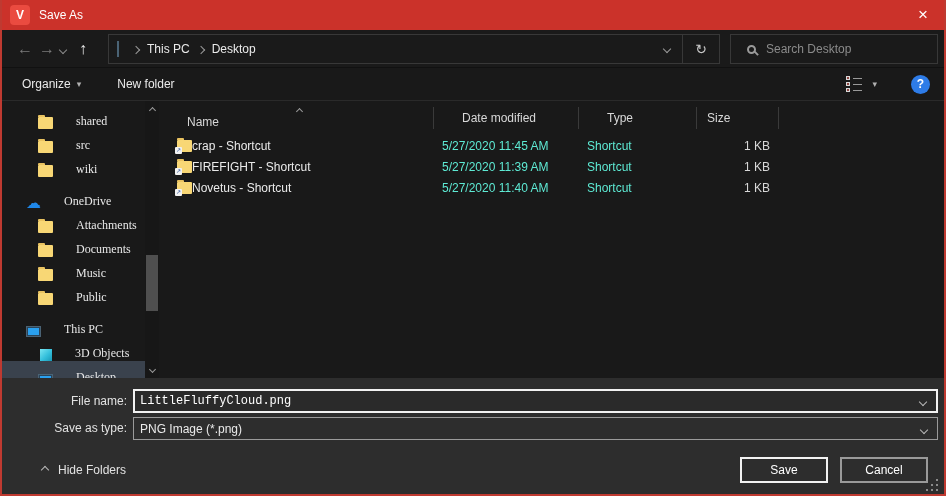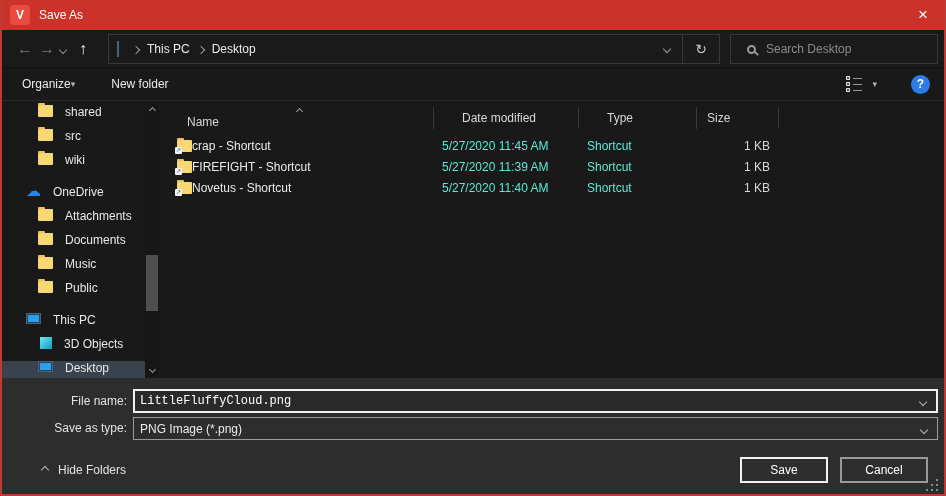--- a/index.html
+++ b/index.html
@@ -44,35 +44,35 @@
   .mag { position:relative; width:9px; height:9px; border:2px solid #9a9a9a; border-radius:50%; margin:0 10px 0 16px; }
   .mag::after { content:""; position:absolute; width:6px; height:2px; background:#9a9a9a;
                 transform:rotate(45deg); right:-5px; bottom:-2px; }
   .searchbox input { flex:1; background:transparent; border:none; outline:none; color:#e8e8e8;
                      font-family:inherit; font-size:12px; }
   .searchbox input::placeholder { color:#8b8b8b; }
 
   
   .toolbar { position:absolute; left:0; top:68px; width:942px; height:33px; background:#191919;
              border-bottom:1px solid #2a2a2a; display:flex; align-items:center; }
-  .tool-item { display:flex; align-items:center; margin-left:20px; color:#eaeaea; }
+  .tool-item { display:flex; align-items:center; gap:6px; margin-left:20px; color:#eaeaea; }
   .tri { color:#b0b0b0; font-size:9px; }
   .toolbar-right { position:absolute; right:14px; display:flex; align-items:center; gap:10px; }
   .dv { display:flex; flex-direction:column; gap:2px; }
   .dv .r { display:flex; gap:3px; align-items:center; }
   .dv .b { width:4px; height:4px; background:#8b4440; border:1px solid #d8d8d8; }
   .dv .l { width:9px; height:1px; background:#9a9a9a; }
   .help-btn { width:19px; height:19px; border-radius:50%; background:#2e7ce8; color:#fff;
               display:flex; align-items:center; justify-content:center; font-weight:bold; font-size:12px; }
 
   
   .main { position:absolute; left:0; top:101px; width:942px; height:277px; background:#191919; display:flex; }
   .sidebar { position:relative; width:157px; height:100%; overflow:hidden; }
   .side-list { padding-top:4px; }
-  .side-item { height:24px; display:flex; align-items:flex-start; gap:12px; padding-right:16px; cursor:default; }
+  .side-item { height:24px; display:flex; align-items:flex-end; gap:23px; padding-right:16px; cursor:default;font-family:Liberation Serif, serif; }
   .side-item.ind1 { padding-left:24px; }
   .side-item.ind2 { padding-left:36px; }
   .side-item.gap { margin-bottom:8px; }
   .side-item.selected { background:#3a424d; }
   .icon-folder { position:relative; width:15px; height:12px; background:#f8d775; border-radius:1px; flex:none; }
   .icon-folder::before { content:""; position:absolute; top:-2px; left:0; width:7px; height:2px;
                          background:#e9c260; border-radius:1px 1px 0 0; }
   .icon-cloud { color:#1f87e8; font-size:15px; line-height:12px; flex:none; }
   .icon-cube { width:12px; height:12px; flex:none; margin-left:2px;
                background:linear-gradient(135deg,#7ae6f2 0%,#35c0dc 55%,#1899b8 100%); }

